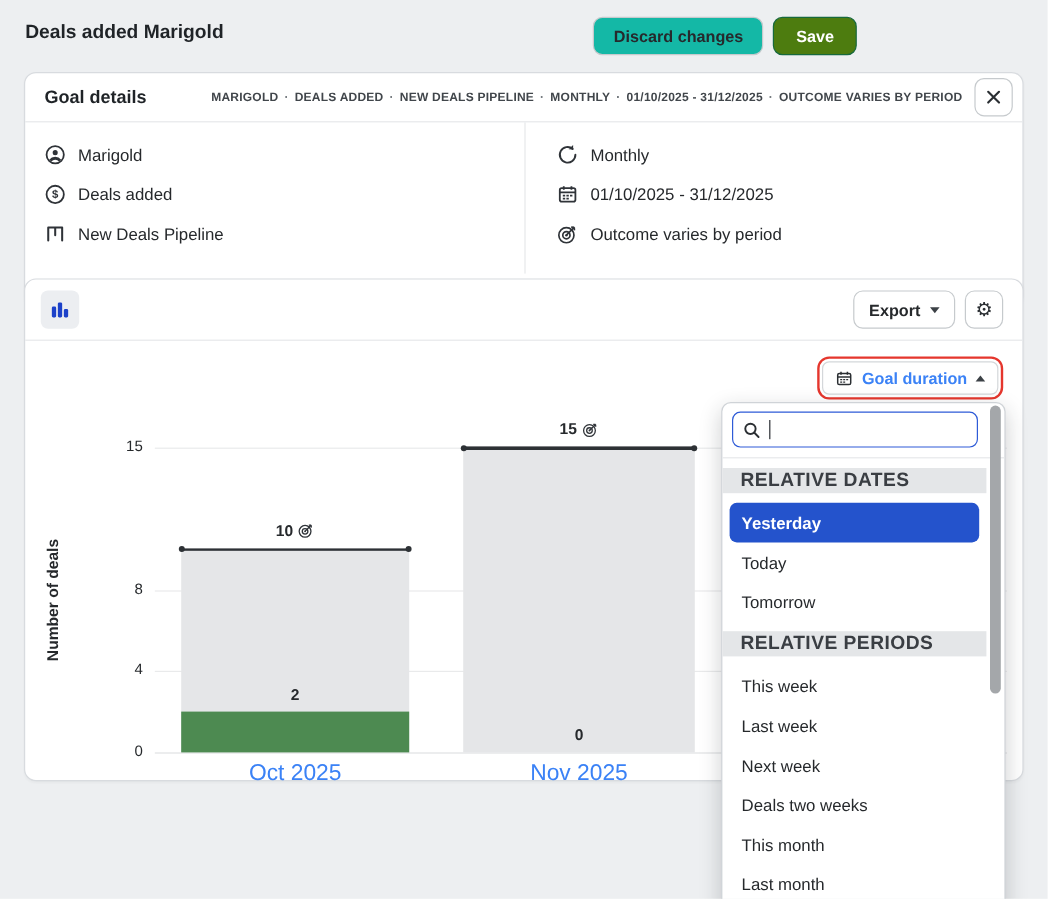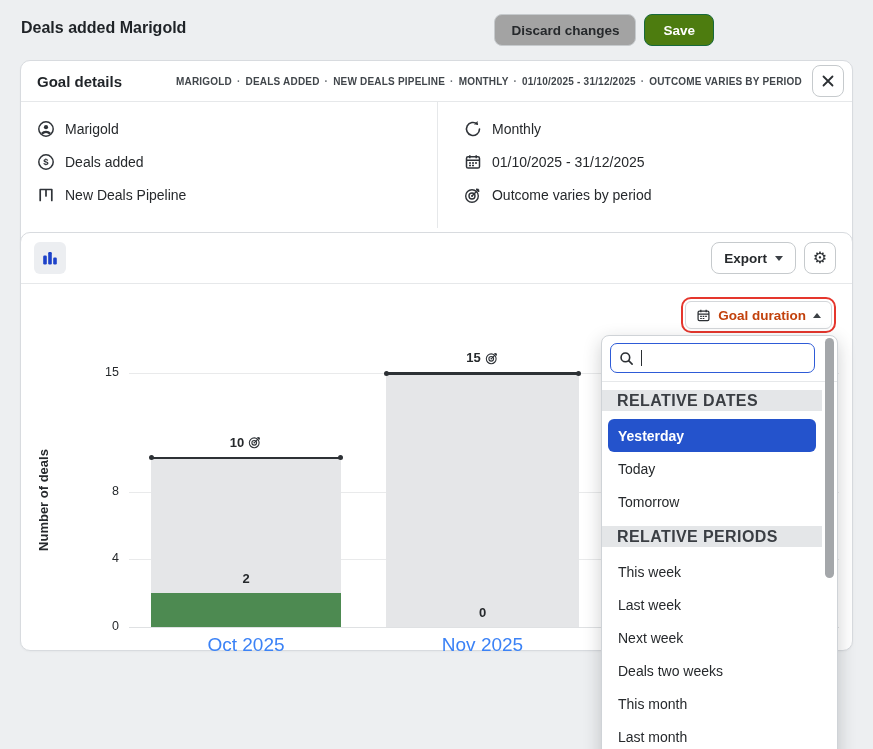--- a/index.html
+++ b/index.html
@@ -6,21 +6,21 @@
   html,body { width:873px; height:749px; }
   body { font-family:"Liberation Sans", sans-serif; background:#edeff1; overflow:hidden; }
   .page { position:relative; width:873px; height:749px; overflow:hidden; color:#26292c; }
 
   
   .topbar { position:absolute; left:0; top:0; width:734px; height:60px; }
   .page-title { position:absolute; left:21px; top:19px; font-size:16px; font-weight:700; color:#1f2327; }
   .topbar-actions { position:absolute; right:20px; top:14px; display:flex; gap:8px; }
   .btn { height:32px; border-radius:8px; font-family:inherit; font-size:13.5px; font-weight:700;
          display:inline-flex; align-items:center; justify-content:center; cursor:pointer; }
-  .btn-secondary { background:#a3a3a3; border:1px solid #c6cacd; color:#26292c; padding:0 16px; }
+  .btn-secondary { background:#14b8a6; border:1px solid #c6cacd; color:#26292c; padding:0 16px; }
   .btn-primary   { background:#4d7c0f; border:1px solid #17693d; color:#fff; padding:0 18px; }
 
   
   .card { position:absolute; background:#fff; border:1px solid #d8dbdf; border-radius:10px;
           box-shadow:0 1px 2px rgba(40,45,50,.04); }
   .card-goal-details { left:20px; top:60px; width:833px; height:196px; }
   .card-chart        { left:20px; top:232px; width:833px; height:419px; }
 
   
   .gd-header { position:relative; height:41px; display:flex; align-items:center;
@@ -48,21 +48,21 @@
   .caret-down { width:0; height:0; border-left:4.5px solid transparent; border-right:4.5px solid transparent;
                 border-top:5px solid #3c4146; display:inline-block; }
   .caret-up   { width:0; height:0; border-left:4.5px solid transparent; border-right:4.5px solid transparent;
                 border-bottom:5px solid #3c4146; display:inline-block; }
   .gear-glyph { font-family:"DejaVu Sans", sans-serif; font-size:16px; line-height:1; color:#2b2f33; }
 
   
   .goal-duration-btn { position:absolute; top:68px; right:20px; height:28px; background:#fff;
                        border:1px solid #d4d7da; border-radius:6px; padding:0 10px; display:inline-flex;
                        align-items:center; gap:7px; font-family:inherit; font-size:13.5px; font-weight:600;
-                       color:#c2410c; cursor:pointer; outline:2px solid #e5362d; outline-offset:2px;text-align:center; }
+                       color:#3b82f6; cursor:pointer; outline:2px solid #e5362d; outline-offset:2px;text-align:center; }
   .goal-duration-btn svg { width:15px; height:15px; }
 
   
   .chart-area { position:absolute; left:0; top:51px; right:0; bottom:0; }
   .gridline { position:absolute; left:108px; width:710px; height:1px; background:#e9eaeb; }
   .gridline.zero { background:#dfe1e3; }
   .ytick { position:absolute; left:38px; width:60px; text-align:right; font-size:12.5px; color:#26292c; }
   .bar { position:absolute; }
   .bar-goal { background:#e5e6e8; }
   .bar-actual { background:#4d8a51; }

